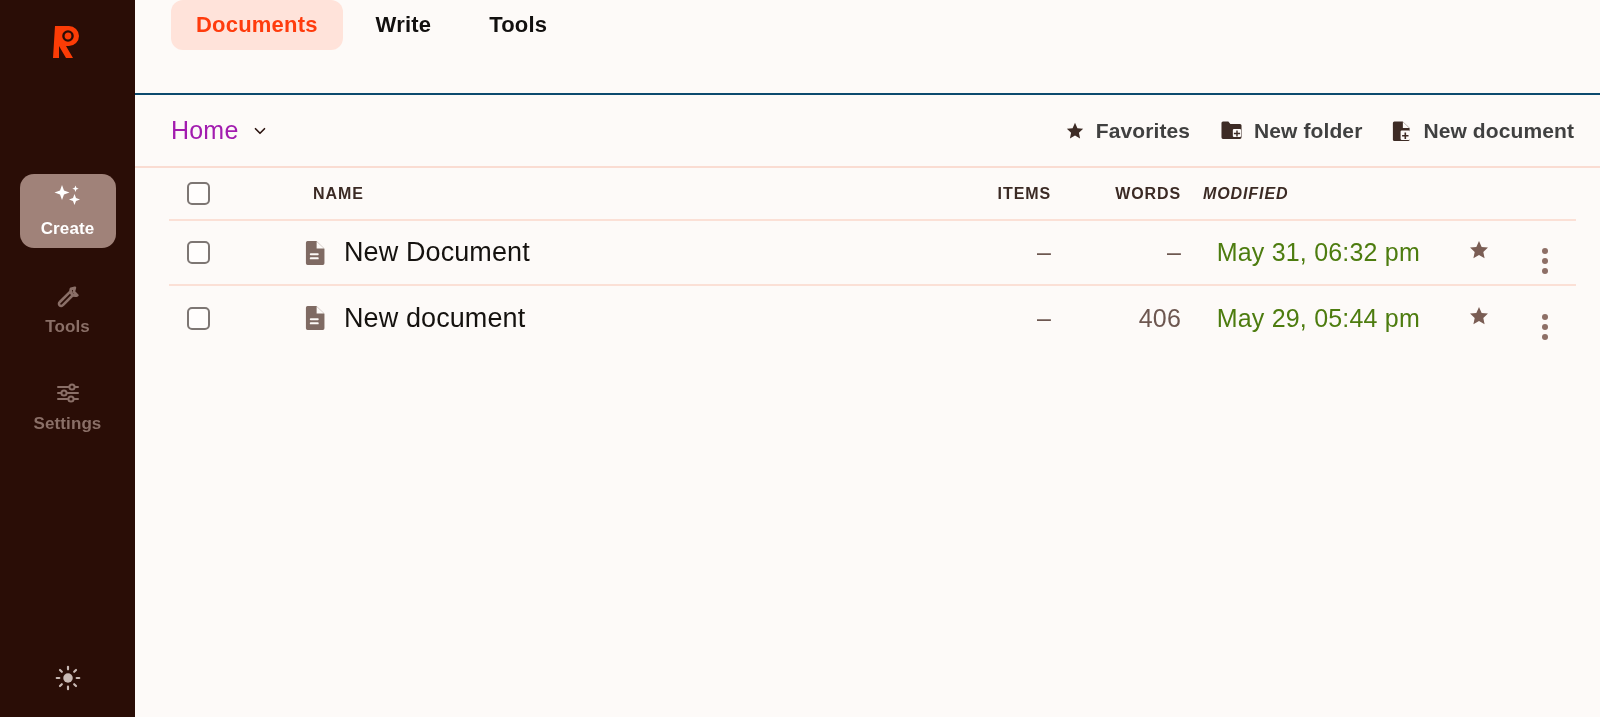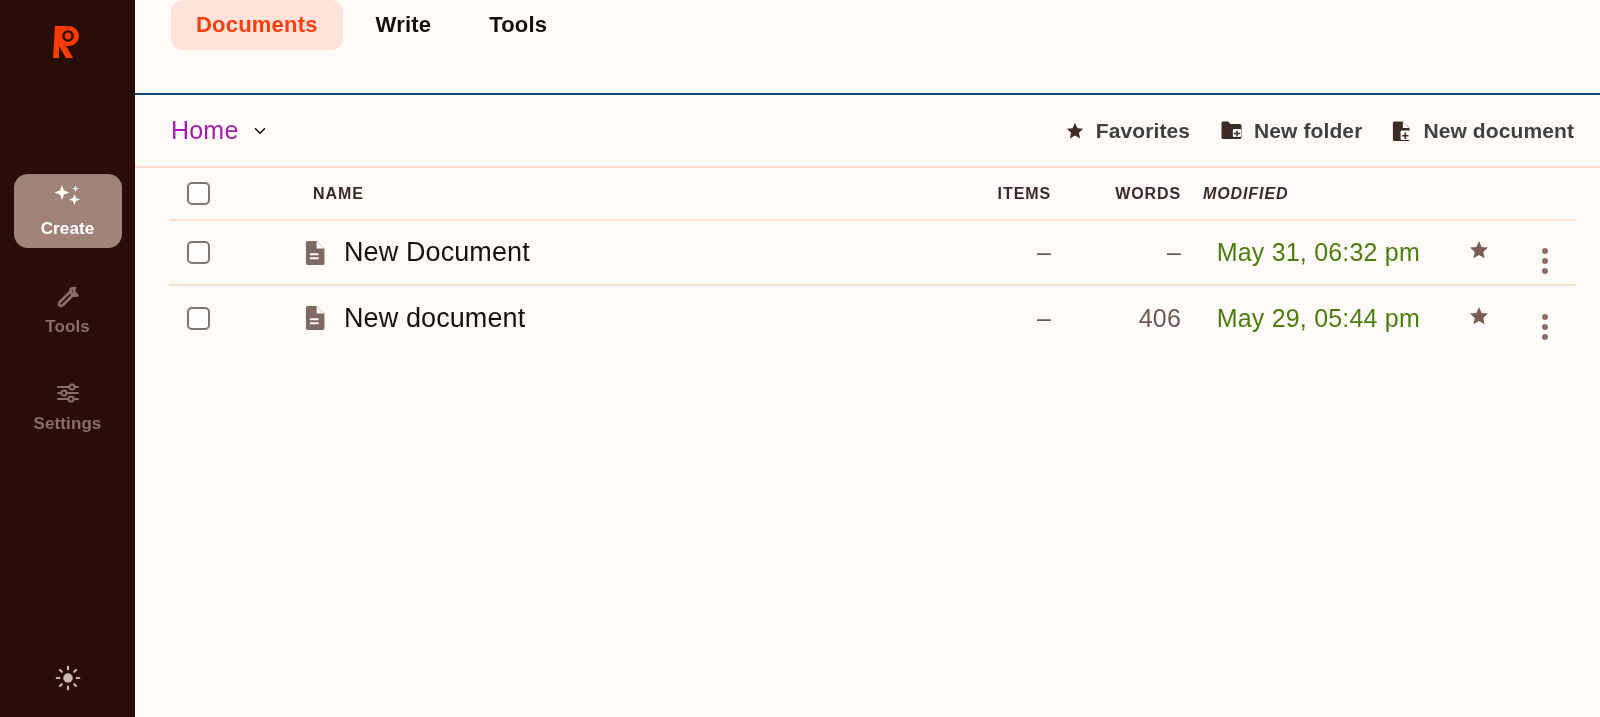--- a/index.html
+++ b/index.html
@@ -45,21 +45,21 @@
   .nav-group {
     margin-top: 106px;
     display: flex;
     flex-direction: column;
     align-items: center;
     gap: 8px;
     width: 100%;
   }
 
   .nav-item {
-    width: 108px;
+    width: 96px;
     height: 74px;
     border-radius: 14px;
     display: flex;
     flex-direction: column;
     align-items: center;
     justify-content: center;
     gap: 9px;
     cursor: pointer;
   }
 

